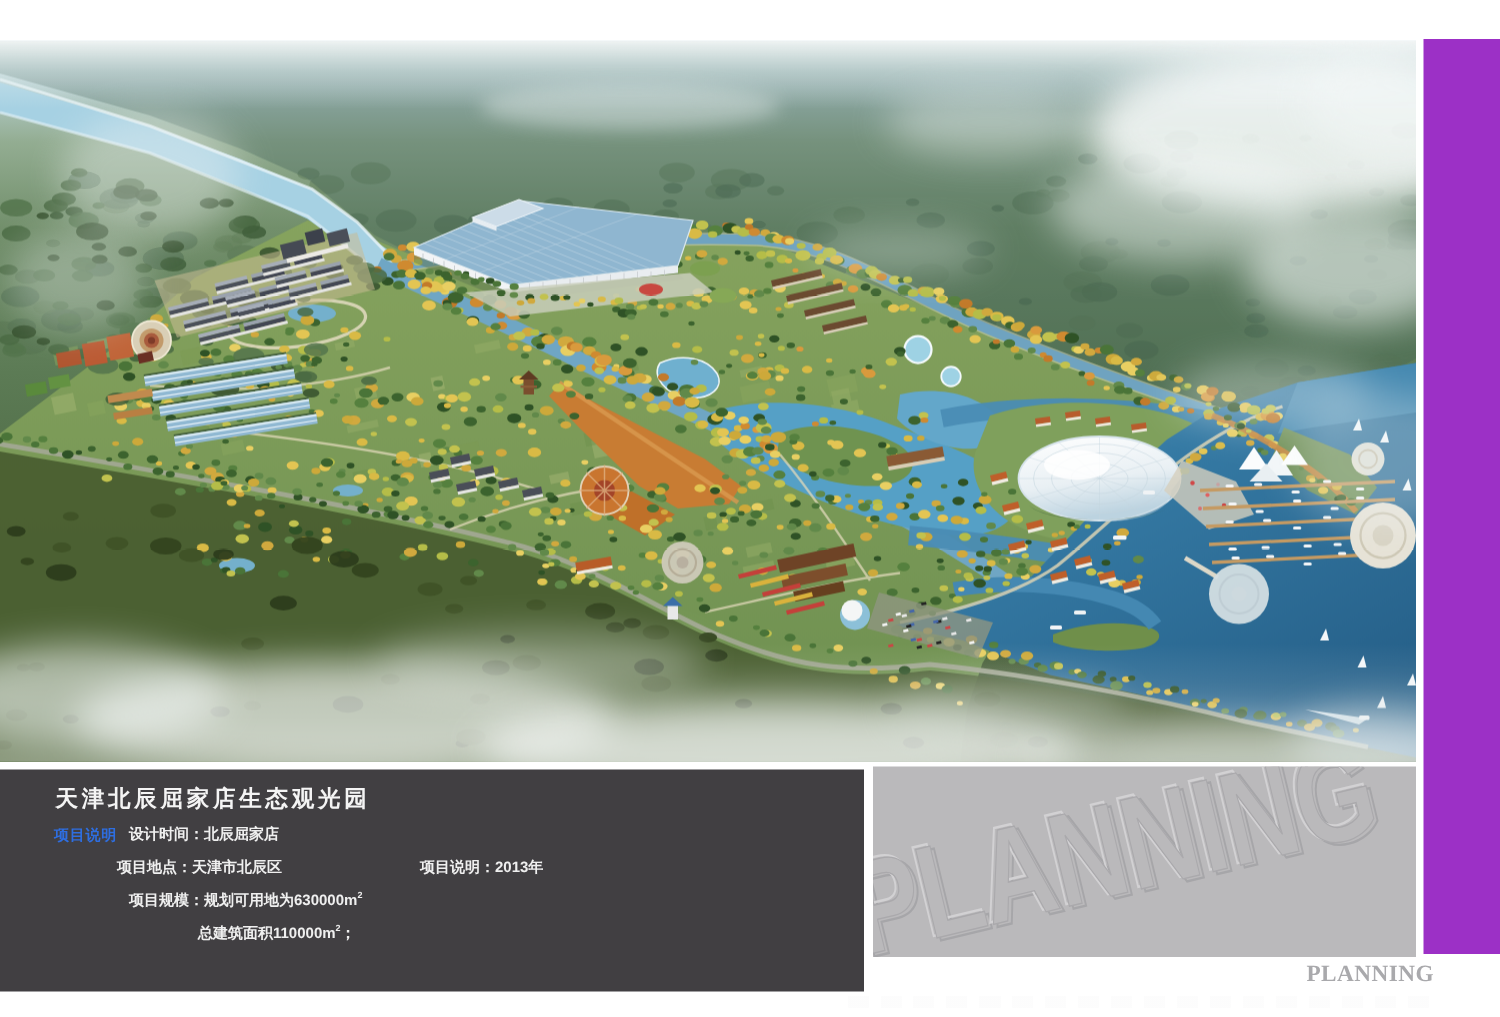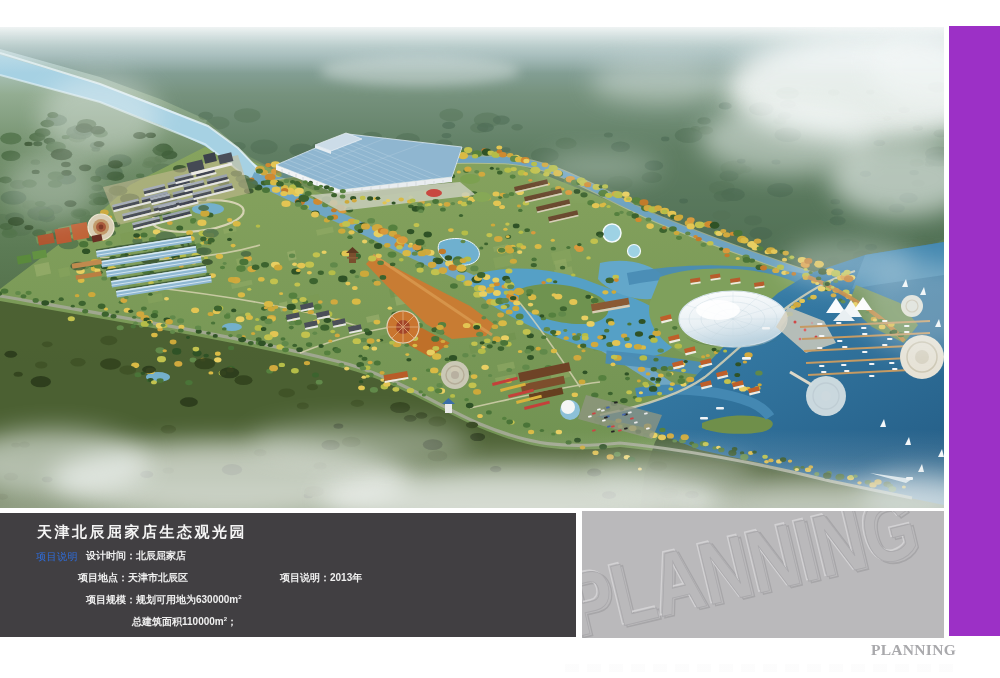--- a/index.html
+++ b/index.html
@@ -1,19 +1,19 @@
 <!DOCTYPE html>
 <html><head>
 <meta charset="utf-8">
 <style>
 html,body{margin:0;padding:0;width:1000px;height:678px;background:#ffffff;overflow:hidden;}
 body{font-family:"Liberation Sans",sans-serif;position:relative;}
 #render{position:absolute;left:0;top:27px;width:944px;height:481px;}
 #purple{position:absolute;left:949px;top:26px;width:51px;height:610px;background:#9c30c6;}
-#infopanel{position:absolute;left:0;top:513px;width:576px;height:124px;background:#413f42;text-align:right;}
+#infopanel{position:absolute;left:0;top:513px;width:576px;height:148px;background:#413f42;text-align:right;}
 #graypanel{position:absolute;left:582px;top:511px;width:362px;height:127px;background:#bab9bb;overflow:hidden;}
 #footerlogo{position:absolute;top:641px;right:44px;font-family:"Liberation Serif",serif;font-weight:bold;font-size:15.5px;color:#a9a9ac;letter-spacing:0.3px;}
 .t{position:absolute;white-space:nowrap;}
 sup{font-size:6px;vertical-align:super;}
 </style>
 </head>
 <body>
 
 <div id="render">
 <svg width="944" height="481" viewBox="0 0 944 481">
@@ -2195,21 +2195,21 @@
 <ellipse cx="360.0" cy="415.0" rx="110.0" ry="22.0" fill="#f4f8f8" opacity="0.35" filter="url(#blur12)"></ellipse>
 </svg>
 </div>
 
 <div id="purple"></div>
 
 <div id="infopanel">
 
   <div class="t" style="left:37px;top:10px;font-size:15px;font-weight:bold;color:#f4f4f4;letter-spacing:2.5px;">天津北辰屈家店生态观光园</div>
 
-  <div class="t" style="left:36px;top:36.5px;font-size:10px;font-weight:normal;color:#2e6ee0;letter-spacing:0.5px;">项目说明</div>
+  <div class="t" style="left:36px;top:36.5px;font-size:10px;font-weight:bold;color:#2e6ee0;letter-spacing:0.5px;">项目说明</div>
 
   <div class="t" style="left:86px;top:36px;font-size:10px;font-weight:bold;color:#efefef;">设计时间：北辰屈家店</div>
 
   <div class="t" style="left:78px;top:58px;font-size:10px;font-weight:bold;color:#efefef;">项目地点：天津市北辰区</div>
 
   <div class="t" style="left:280px;top:58px;font-size:10px;font-weight:bold;color:#efefef;">项目说明：2013年</div>
 
   <div class="t" style="left:86px;top:80px;font-size:10px;font-weight:bold;color:#efefef;">项目规模：规划可用地为630000m<sup>2</sup></div>
 
   <div class="t" style="left:132px;top:102px;font-size:10px;font-weight:bold;color:#efefef;">总建筑面积110000m<sup>2</sup>；</div>

